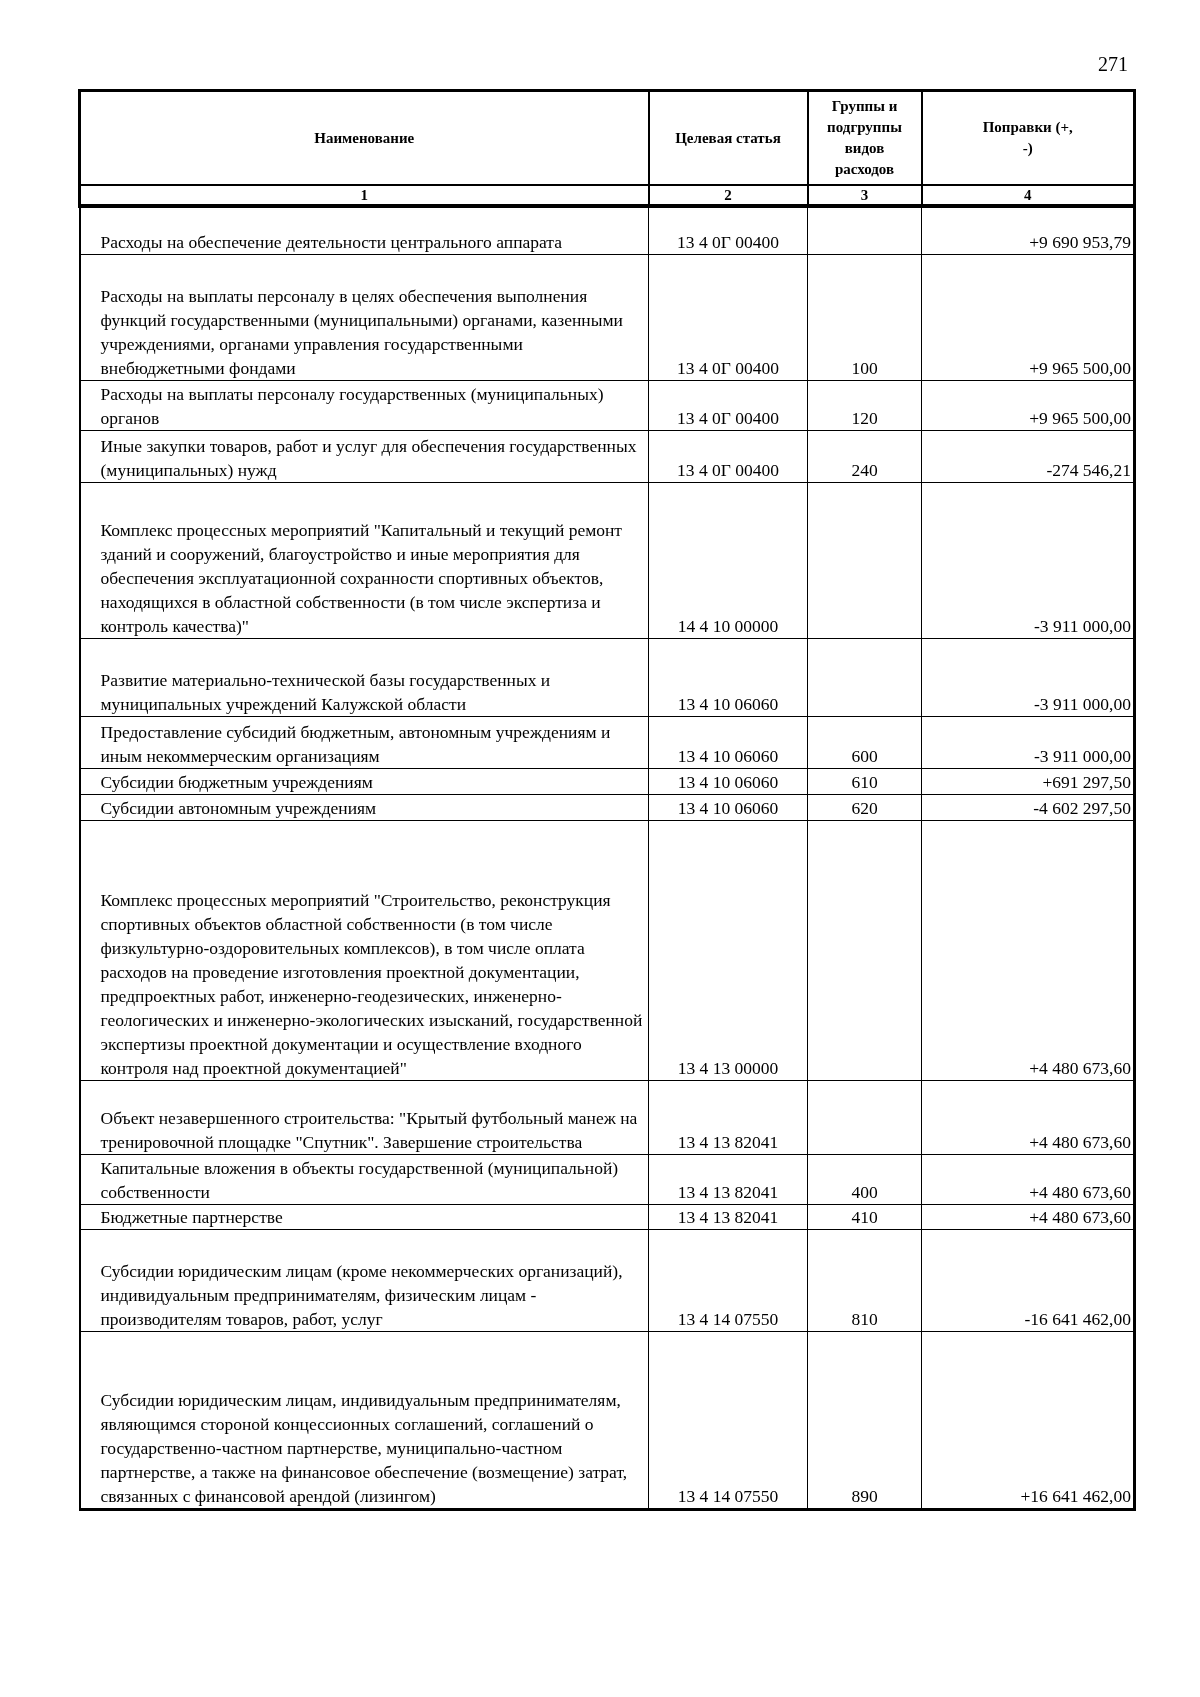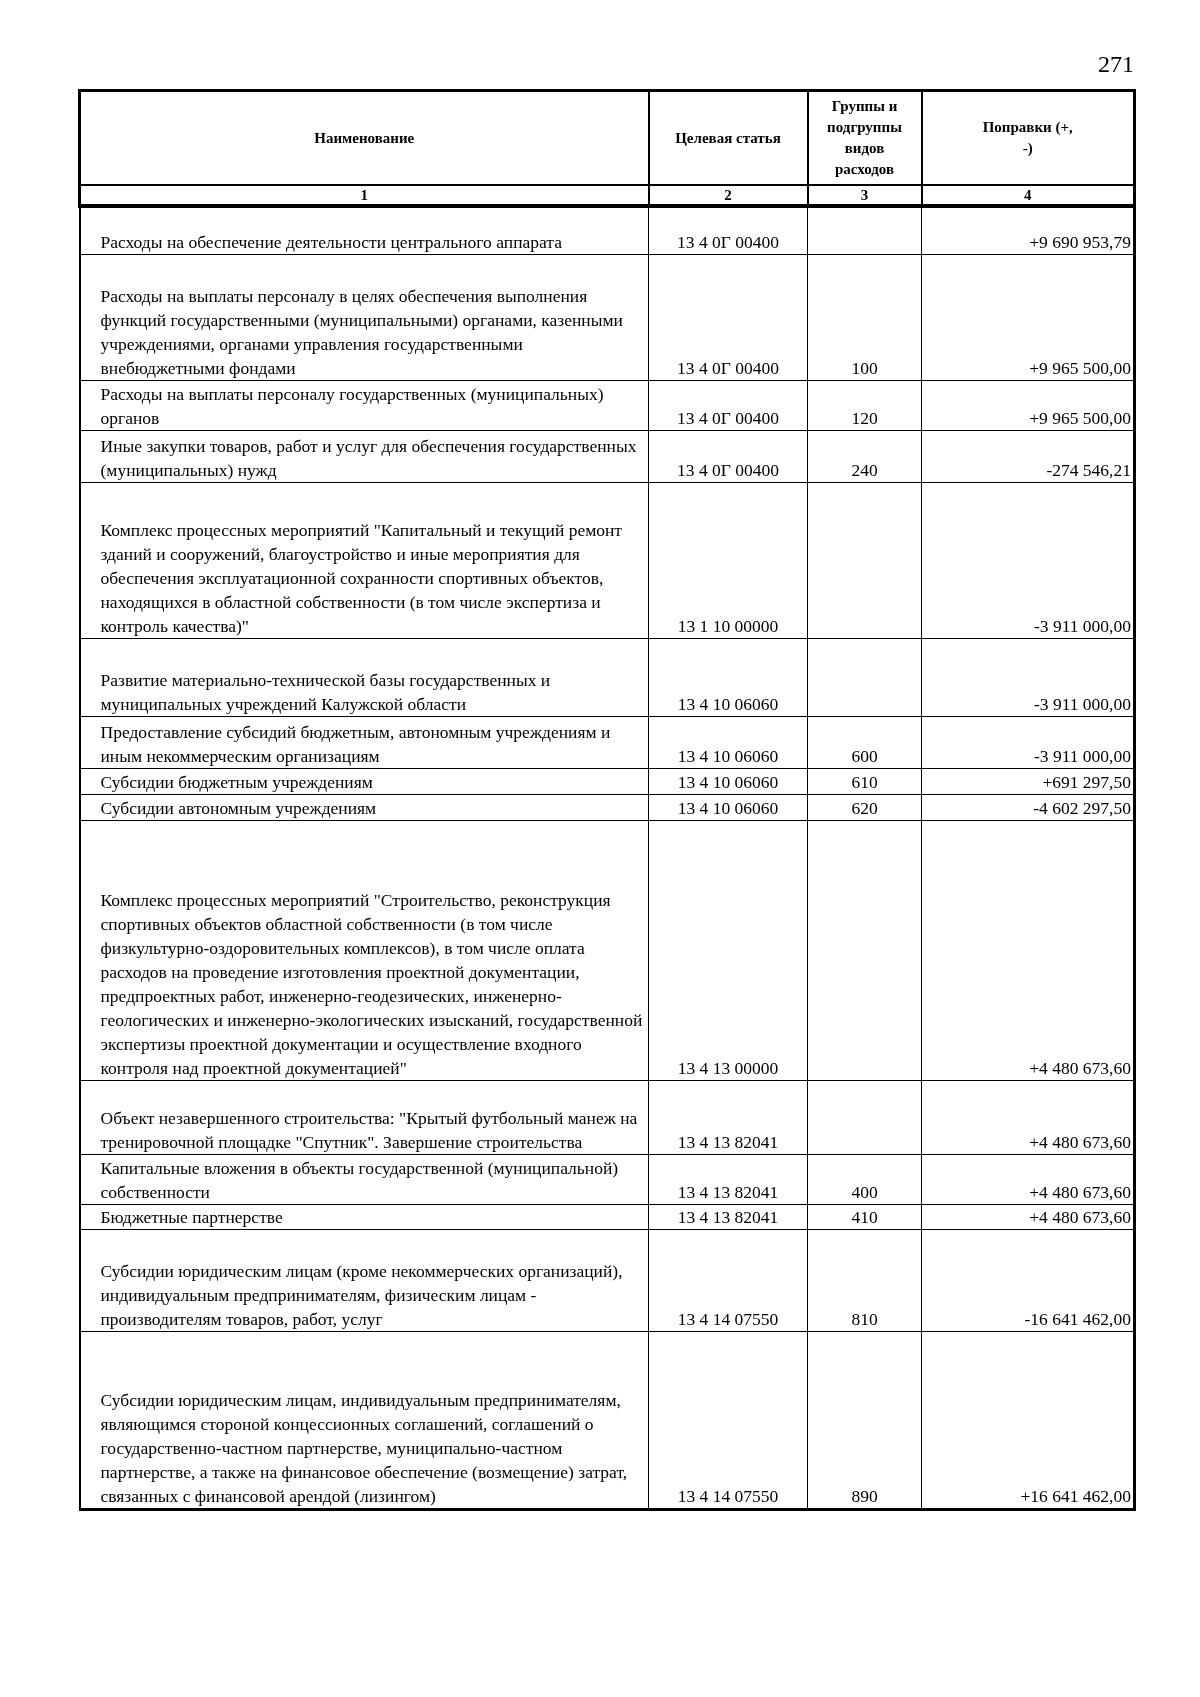--- a/index.html
+++ b/index.html
@@ -11,21 +11,21 @@
       width: 1200px;
       height: 1697px;
       position: relative;
       font-family: "Liberation Serif", "DejaVu Serif", serif;
       color: #000;
     }
     .page-number {
       position: absolute;
       top: 52px;
       left: 1098px;
-      font-size: 24px;
+      font-size: 20px;
       line-height: 24px;
     }
     table.budget {
       position: absolute;
       top: 89px;
       left: 78px;
       width: 1055px;
       border-collapse: collapse;
       table-layout: fixed;
       font-size: 17.5px;
@@ -127,21 +127,21 @@
 
     <tr style="height:52px;">
       <td>Иные закупки товаров, работ и услуг для обеспечения государственных (муниципальных) нужд</td>
       <td class="code">13 4 0Г 00400</td>
       <td class="group">240</td>
       <td>-274 546,21</td>
     </tr>
 
     <tr style="height:156px;">
       <td>Комплекс процессных мероприятий "Капитальный и текущий ремонт зданий и сооружений, благоустройство и иные мероприятия для обеспечения эксплуатационной сохранности спортивных объектов, находящихся в областной собственности (в том числе экспертиза и контроль качества)"</td>
-      <td class="code">13 1 10 00000</td>
+      <td class="code">14 4 10 00000</td>
       <td class="group"></td>
       <td>-3 911 000,00</td>
     </tr>
 
     <tr style="height:78px;">
       <td>Развитие материально-технической базы государственных и муниципальных учреждений Калужской области</td>
       <td class="code">13 4 10 06060</td>
       <td class="group"></td>
       <td>-3 911 000,00</td>
     </tr>

